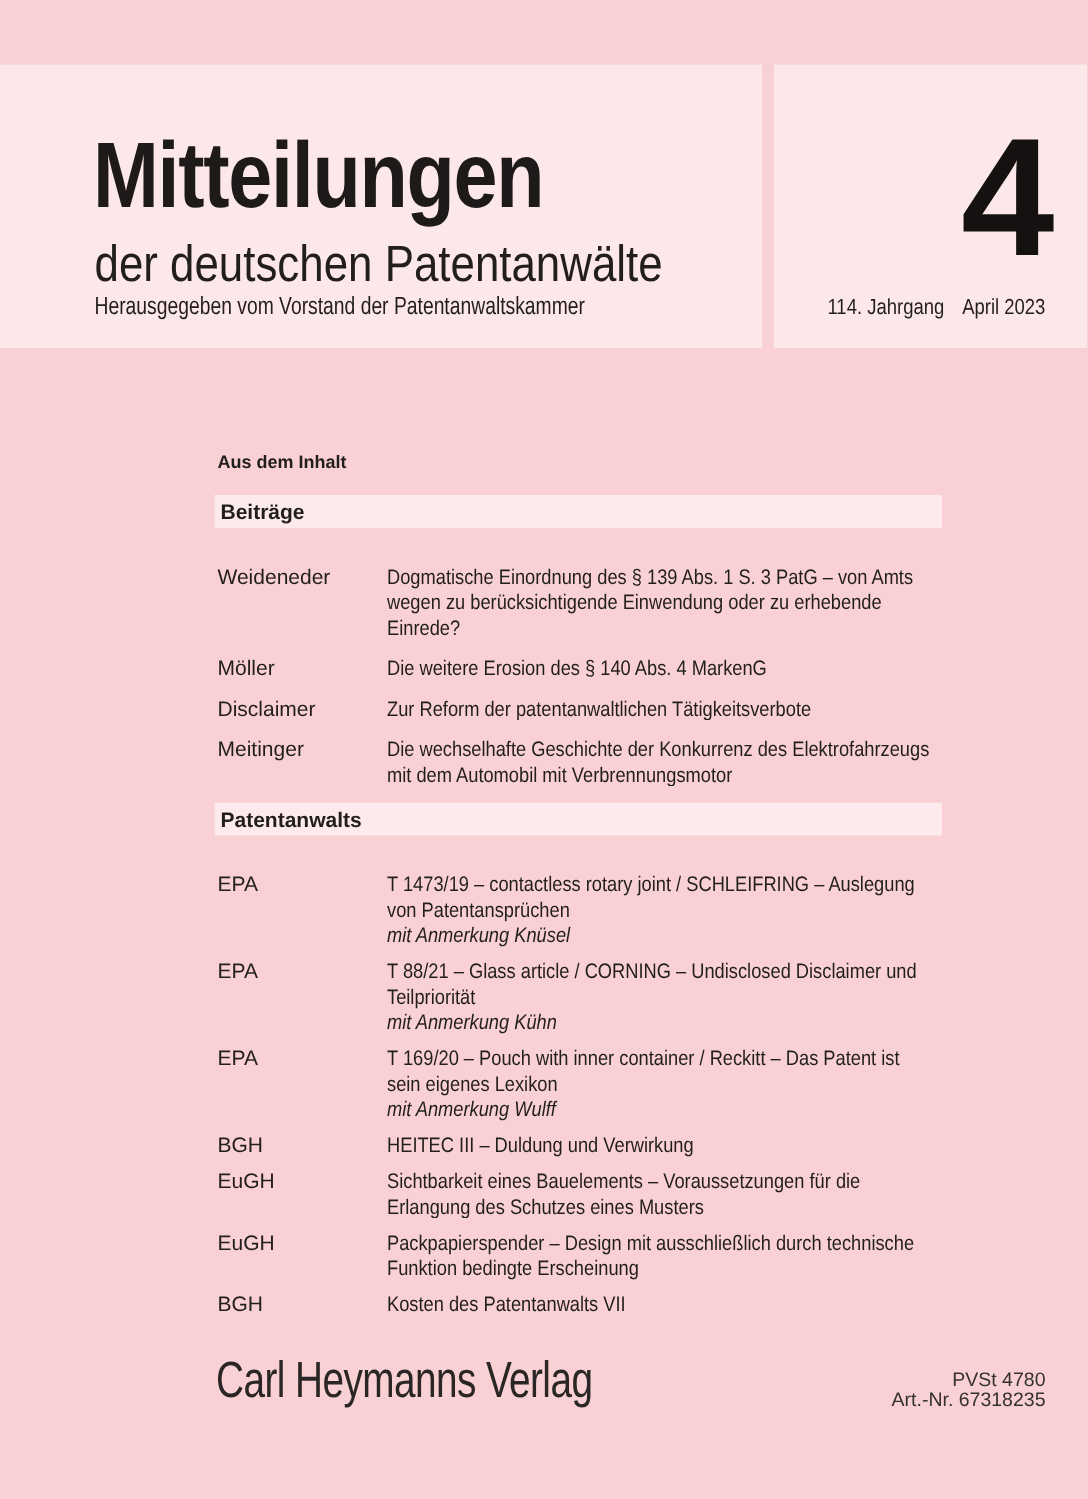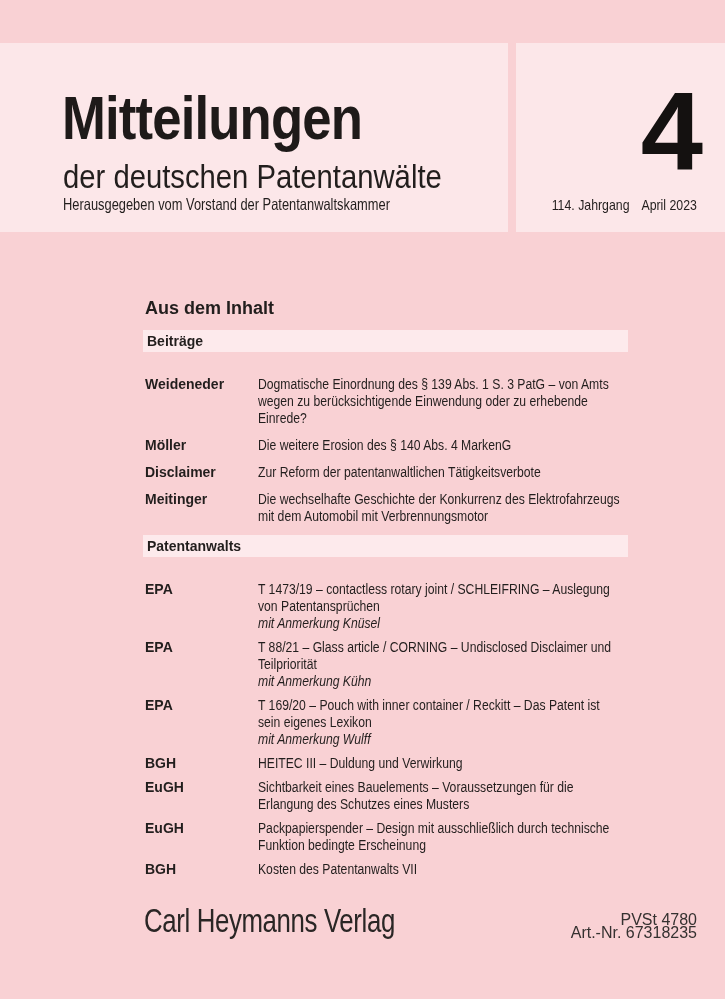--- a/index.html
+++ b/index.html
@@ -33,40 +33,40 @@
     position:absolute;right:22px;top:76px;font-size:112px;font-weight:bold;
     line-height:1;color:#141110;
   }
   .issue-info{
     position:absolute;right:28px;top:198px;font-size:14.5px;line-height:1.1;
     display:flex;gap:14px;white-space:nowrap;
     transform:scaleX(0.85);transform-origin:100% 0;
   }
 
   .contents{position:absolute;left:143px;top:300px;width:485px;}
-  .contents-heading{font-size:18px;font-weight:bold;margin:0 0 13px 2px;line-height:17px;}
+  .contents-heading{font-size:12px;font-weight:bold;margin:0 0 13px 2px;line-height:17px;}
   .section-bar{
     background:var(--bar_bg);height:22px;line-height:22px;padding-left:4px;
     font-size:14px;font-weight:bold;margin-bottom:24px;
   }
   .entry{display:grid;grid-template-columns:115px 1fr;}
   .sec-beitraege .entry{margin-bottom:10px;}
   .sec-entscheidungen .entry{margin-bottom:7px;}
-  .entry-label{font-weight:bold;font-size:14px;line-height:17px;padding-left:2px;}
+  .entry-label{font-weight:normal;font-size:14px;line-height:17px;padding-left:2px;}
   .entry-body{font-size:14px;line-height:17px;transform:scaleX(0.87);transform-origin:0 0;}
   .entry-line{white-space:nowrap;}
   .entry-note{white-space:nowrap;font-style:italic;}
 
   .publisher{
     position:absolute;left:144px;top:901px;font-size:34px;line-height:1.15;
     white-space:nowrap;transform:scaleX(0.76);transform-origin:0 0;
     letter-spacing:-0.5px;color:#2a2625;
   }
   .print-info{
-    position:absolute;right:28px;top:913px;font-size:16px;line-height:13px;
+    position:absolute;right:28px;top:913px;font-size:13px;line-height:13px;
     text-align:right;color:#353130;
   }
 </style>
 </head>
 <body>
 
 <div class="panel panel-left"></div>
 <div class="panel panel-right"></div>
 
 <div class="journal-title">Mitteilungen</div>

